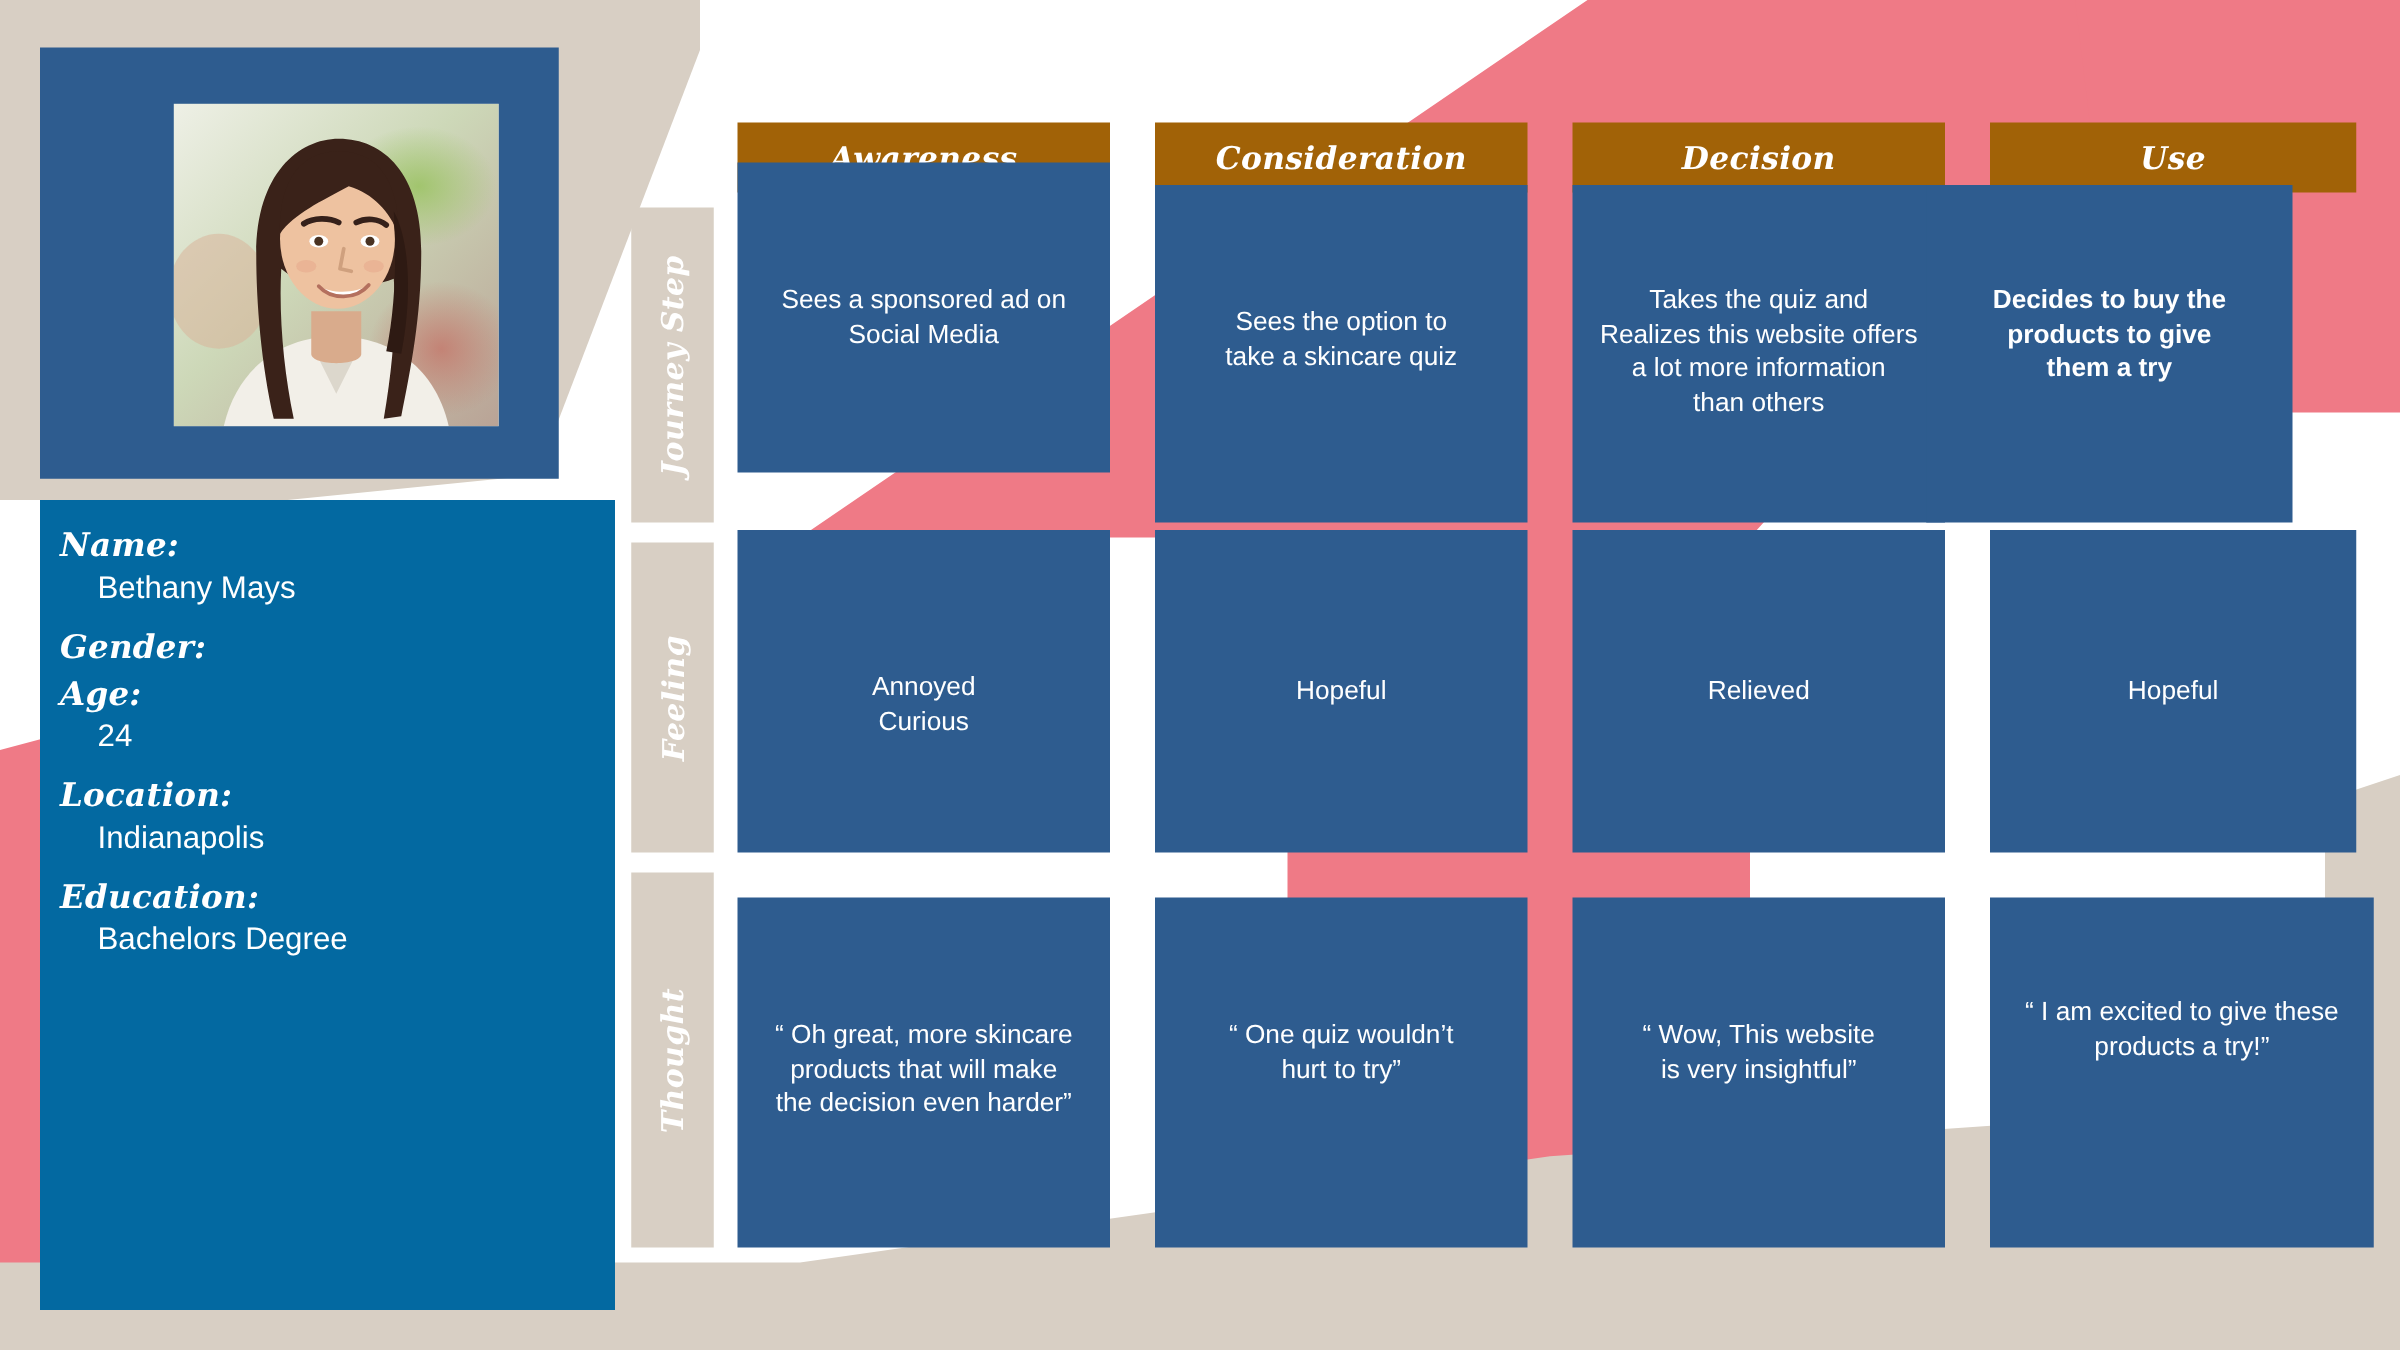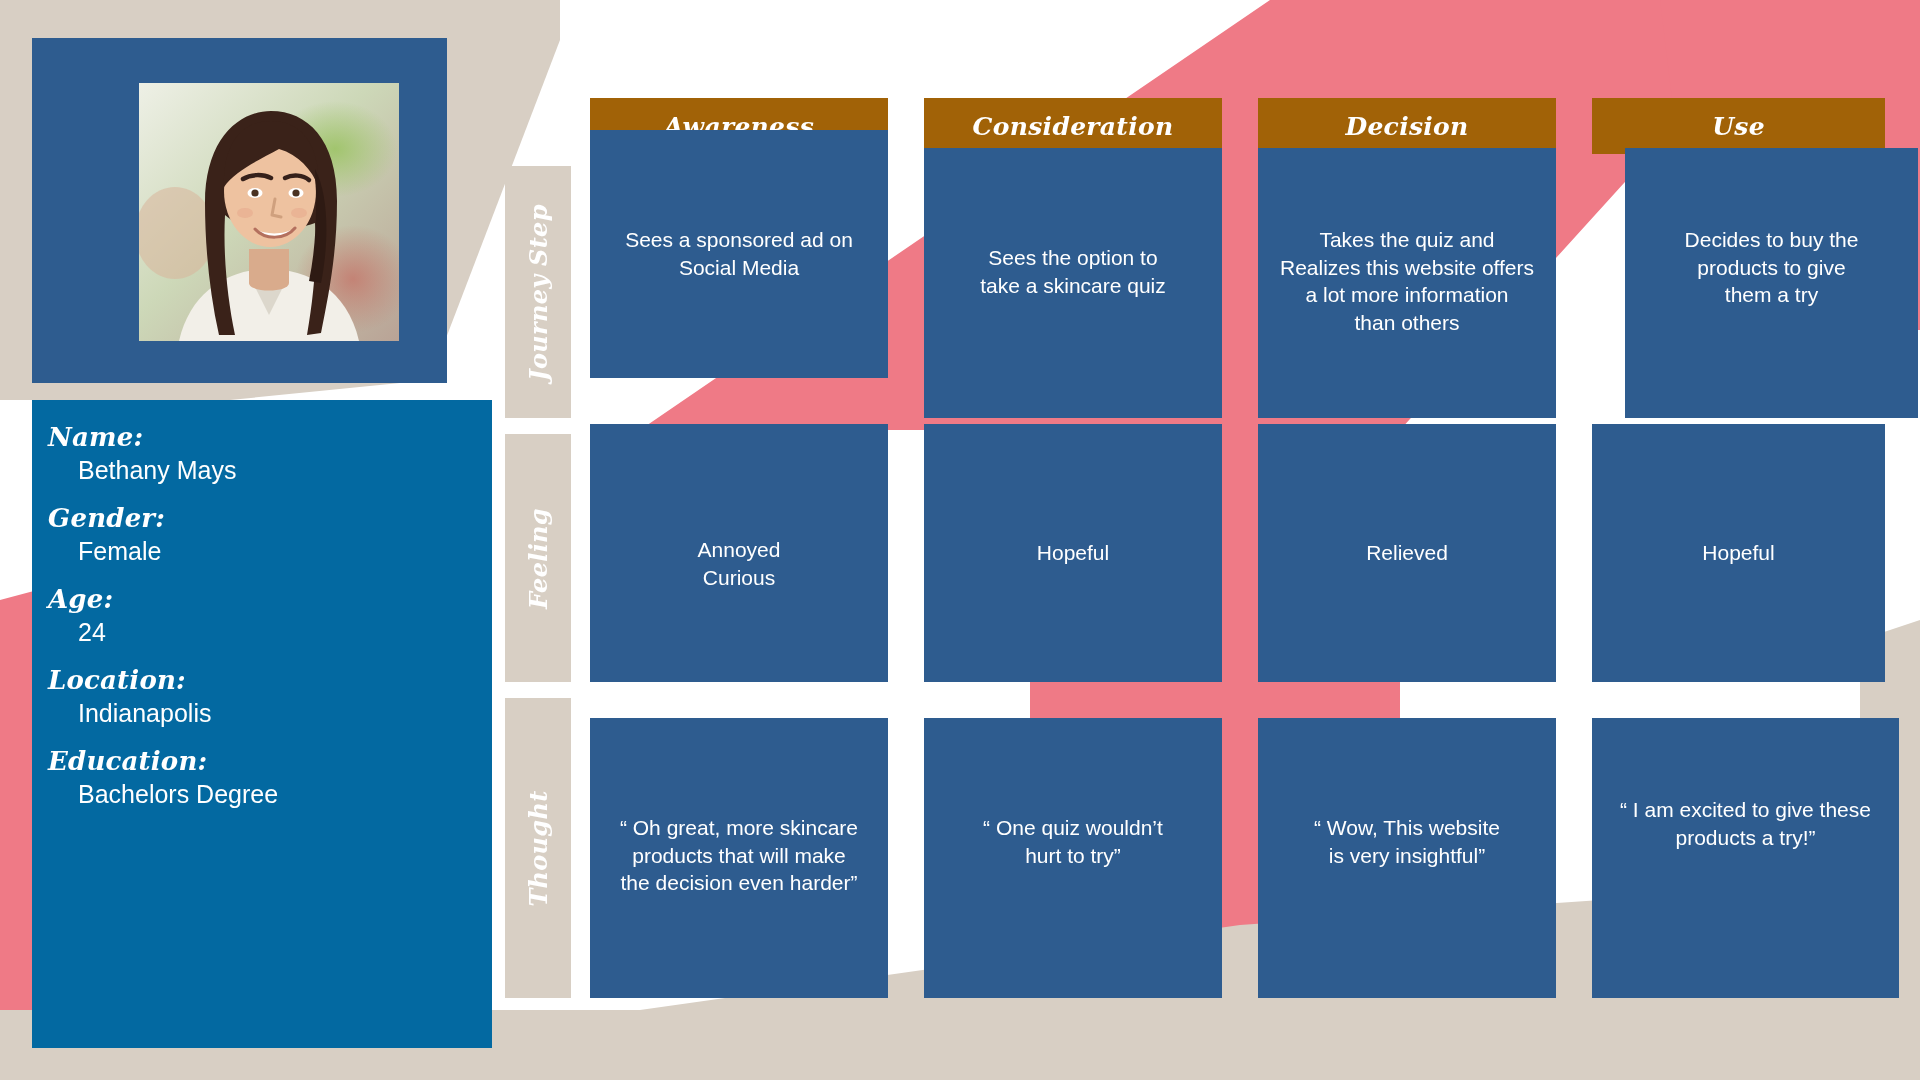--- a/index.html
+++ b/index.html
@@ -222,21 +222,20 @@
     </div>
   </div>
 
   <div class="persona-card">
     <div class="persona-row">
       <span class="persona-label">Name:</span>
       <span class="persona-value">Bethany Mays</span>
     </div>
     <div class="persona-row">
       <span class="persona-label">Gender:</span>
-      <span class="persona-value">Female</span>
     </div>
     <div class="persona-row">
       <span class="persona-label">Age:</span>
       <span class="persona-value">24</span>
     </div>
     <div class="persona-row">
       <span class="persona-label">Location:</span>
       <span class="persona-value">Indianapolis</span>
     </div>
     <div class="persona-row">
@@ -263,21 +262,21 @@
       </div>
 
     <div class="cell align-upper" style="left:85px;  top:32px; width:298px; height:248px;">Sees a sponsored ad on
 Social Media</div>
     <div class="cell align-upper" style="left:419px; top:50px; width:298px; height:270px;">Sees the option to
 take a skincare quiz</div>
     <div class="cell align-top" style="left:753px; top:50px; width:298px; height:270px;">Takes the quiz and
 Realizes this website offers
 a lot more information
 than others</div>
-    <div class="cell align-top" style="left:1120px;top:50px; width:293px; height:270px;">Decides to buy the
+    <div class="cell align-top" style="left:1036px;top:50px; width:293px; height:270px;font-weight:bold;">Decides to buy the
 products to give
 them a try</div>
 
     <div class="cell align-mid-high" style="left:85px;  top:326px; width:298px; height:258px;">Annoyed
 Curious</div>
     <div class="cell" style="left:419px; top:326px; width:298px; height:258px;">Hopeful</div>
     <div class="cell" style="left:753px; top:326px; width:298px; height:258px;">Relieved</div>
     <div class="cell" style="left:1087px;top:326px; width:293px; height:258px;">Hopeful</div>
 
     <div class="cell align-upper" style="left:85px;  top:620px; width:298px; height:280px;">“ Oh great, more skincare

